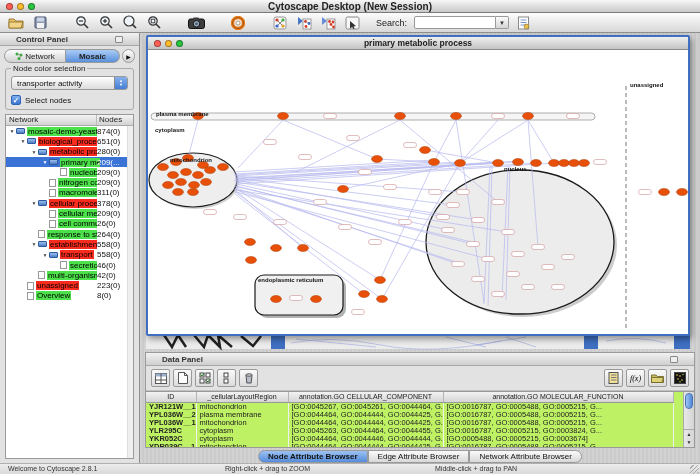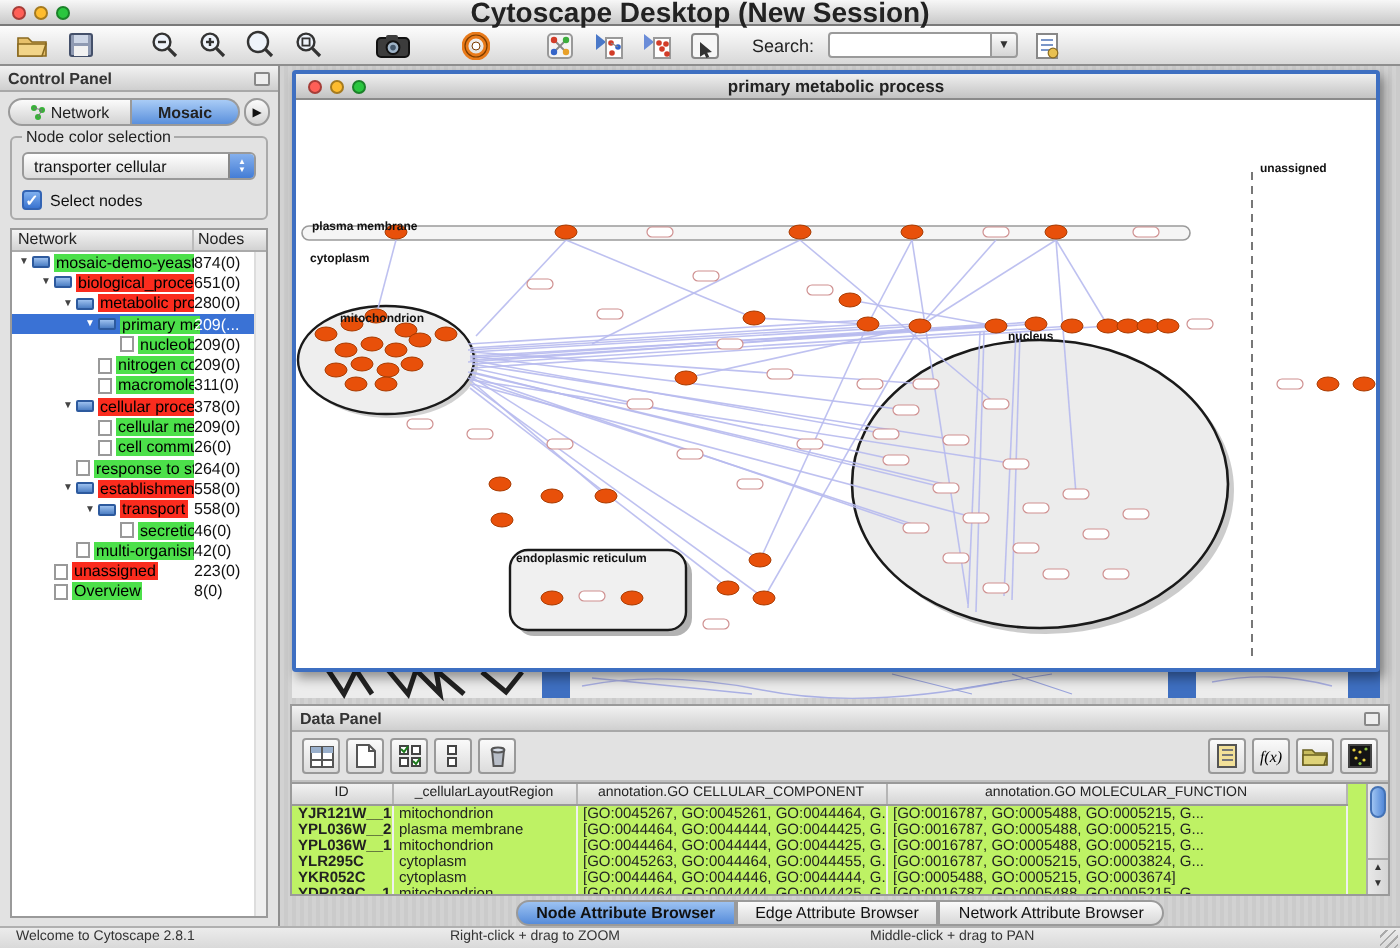--- a/index.html
+++ b/index.html
@@ -5,21 +5,21 @@
   * { margin:0; padding:0; box-sizing:border-box; }
   html,body { width:700px; height:474px; overflow:hidden;
     font-family:"Liberation Sans", sans-serif; background:#d6d6d6; }
 
   
   .titlebar { height:13px; background:linear-gradient(#f7f7f7,#c9c9c9);
     border-bottom:1px solid #7a7a7a; position:relative; display:flex; align-items:center; }
   .lights { display:flex; gap:4px; margin-left:6px; }
   .light { width:7px; height:7px; border-radius:50%; border:0.5px solid rgba(0,0,0,.35); }
   .l-red{background:#ff5f57}.l-yel{background:#febc2e}.l-grn{background:#2ac63f}
-  .win-title { position:absolute; left:0; right:0; text-align:center; font-size:14px;
+  .win-title { position:absolute; left:0; right:0; text-align:center; font-size:10px;
     font-weight:bold; color:#222; line-height:13px; }
 
   
   .toolbar { height:20px; background:linear-gradient(#fdfdfd,#d8d8d8);
     border-bottom:1px solid #8e8e8e; display:flex; align-items:center; padding:0 6px; gap:4px; }
   .tb-btn { width:20px; height:17px; display:flex; align-items:center; justify-content:center; }
   .tb-gap { width:14px; }
   .search-label { font-size:9px; color:#222; margin-left:10px; margin-right:3px; }
   .search-box { display:flex; align-items:center; }
   .search-input { width:82px; height:13px; border:1px solid #9a9a9a; background:#fff;
@@ -29,21 +29,21 @@
     display:flex; align-items:center; justify-content:center; border-radius:0 2px 2px 0; }
 
   
   .app-body { height:430px; display:flex; }
 
   
   .control-panel { width:140px; background:#e2e2e2; border-right:1px solid #8e8e8e;
     display:flex; flex-direction:column; }
   .panel-header { height:13px; background:linear-gradient(#f2f2f2,#cfcfcf);
     border-bottom:1px solid #a8a8a8; display:flex; align-items:center;
-    justify-content:space-between; padding:0 4px; }
+    justify-content:space-between; padding:0 16px; }
   .panel-header .ph-title { font-size:8px; font-weight:bold; color:#333; }
   .float-icon { width:8px; height:7px; border:1px solid #888; background:#eee; border-radius:1px; }
   .cp-tabs { display:flex; align-items:center; padding:3px 4px 2px 4px; gap:0; }
   .cp-tab { height:14px; font-size:8px; display:flex; align-items:center; justify-content:center;
     gap:2px; border:1px solid #9a9a9a; background:linear-gradient(#fbfbfb,#d2d2d2); color:#222; }
   .cp-tab.first { border-radius:7px 0 0 7px; width:62px; }
   .cp-tab.sel { background:linear-gradient(#a9ccf6,#5a90dc); border-radius:0 7px 7px 0;
     width:54px; border-left:none; font-weight:bold; }
   .cp-tab-more { width:13px; height:14px; margin-left:2px; border:1px solid #9a9a9a;
     border-radius:7px; background:linear-gradient(#fbfbfb,#d2d2d2); font-size:6px;
@@ -302,21 +302,21 @@
       </span>
       <span class="cp-tab sel">
         <span>Mosaic</span>
       </span>
       <span class="cp-tab-more">▶</span>
     </div>
 
     <div class="groupbox">
       <span class="legend">Node color selection</span>
       <div class="dropdown">
-        <span class="dd-val">transporter cellular</span>
+        <span class="dd-val">transporter activity</span>
         <span class="dd-arrows">
             <span>▲</span>
             <span>▼</span>
           </span>
       </div>
       <div class="checkrow">
         <span class="checkbox">✓</span>
         <label>Select nodes</label>
       </div>
     </div>

